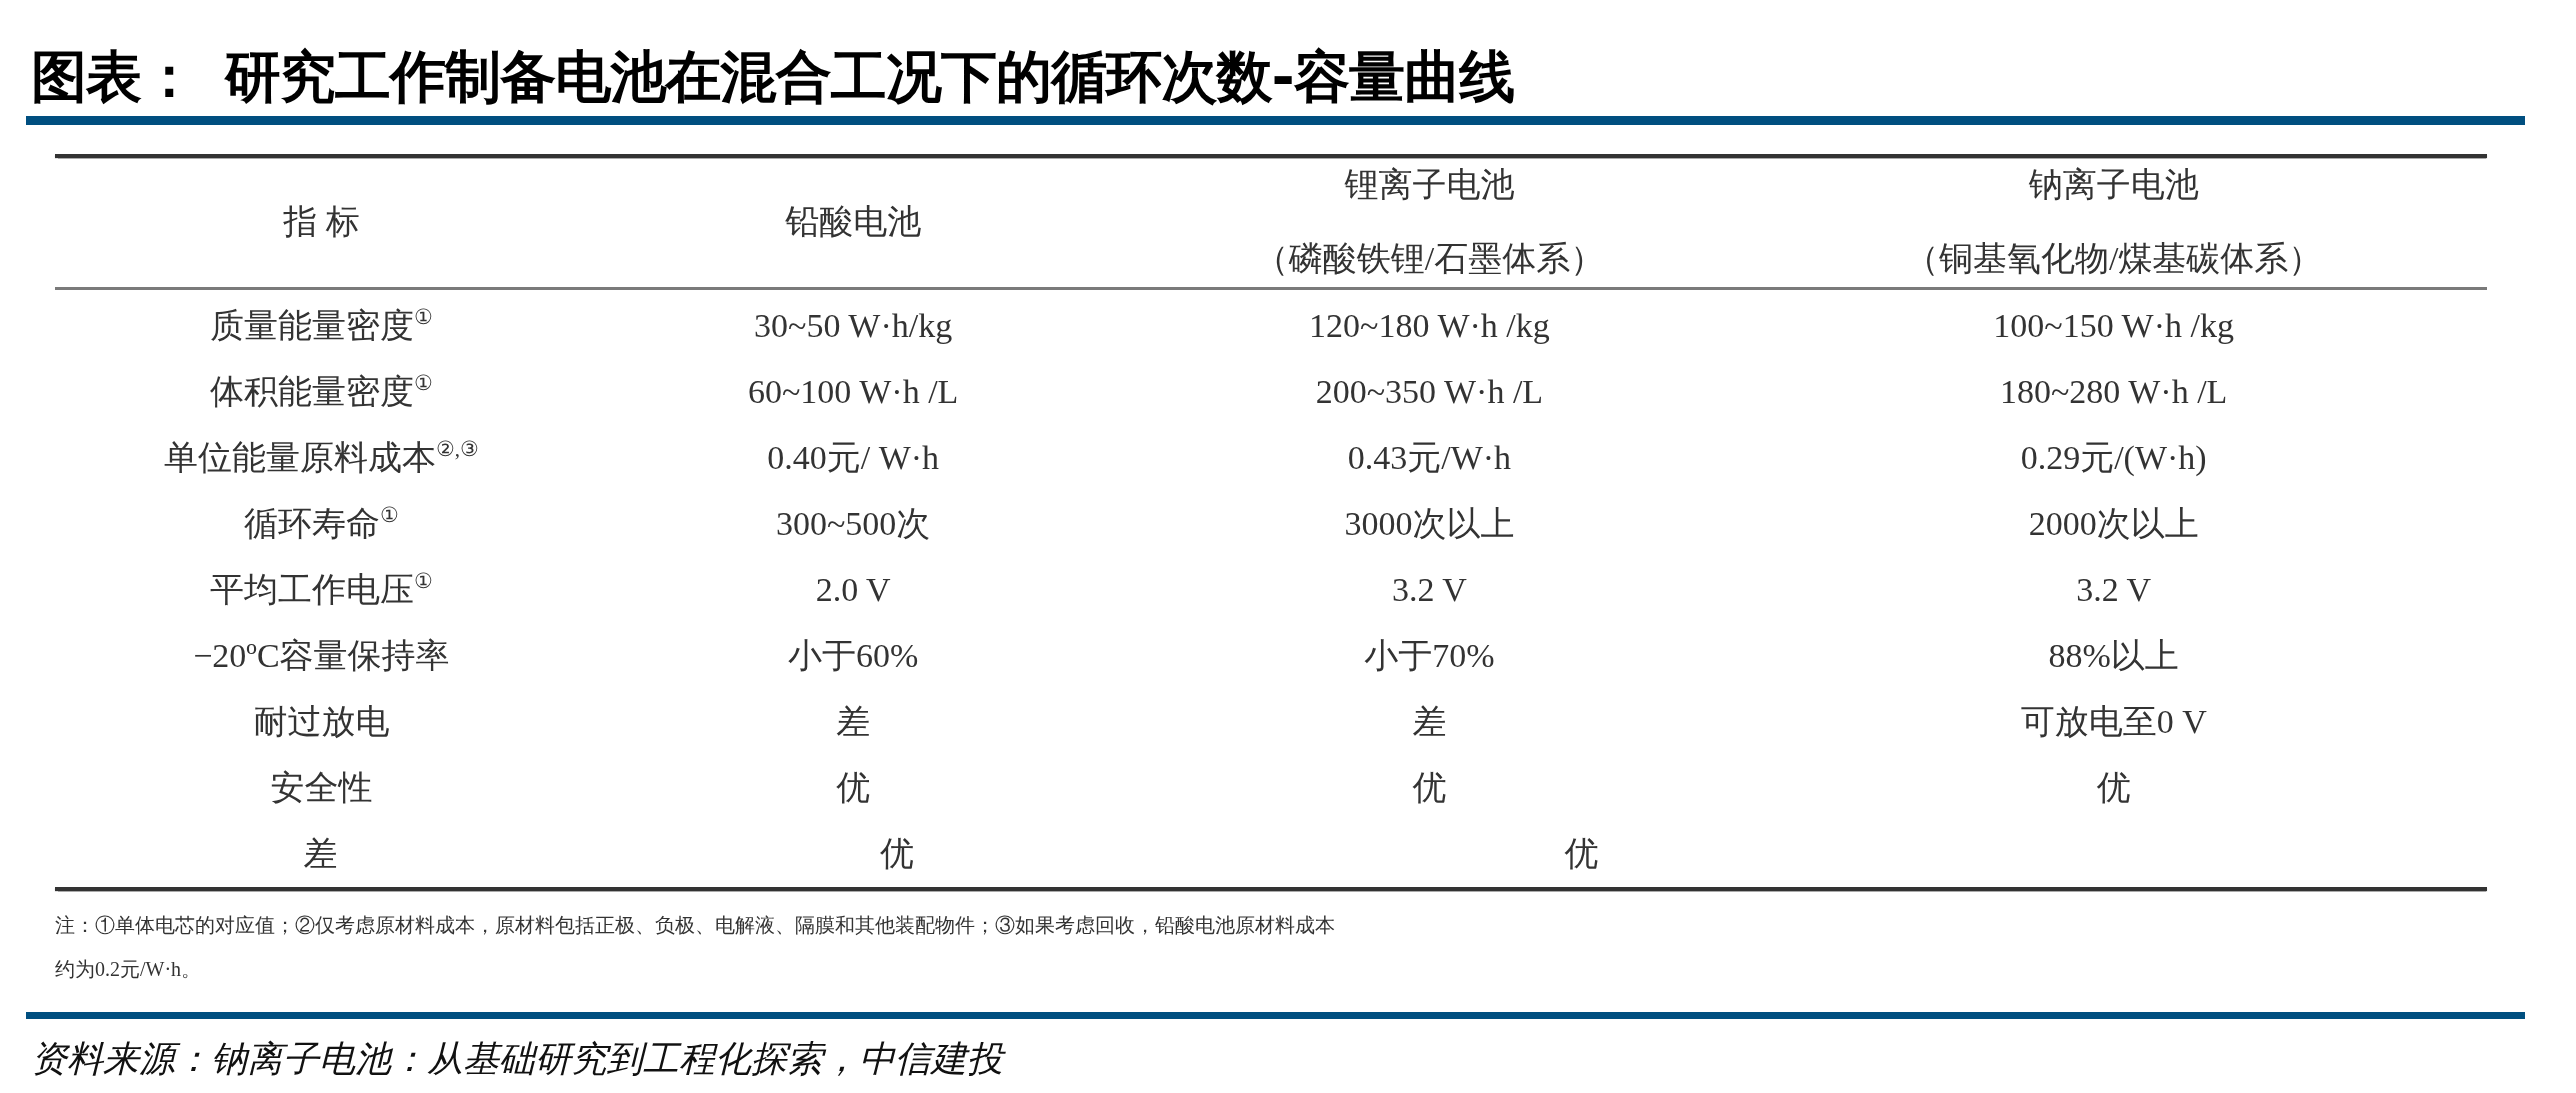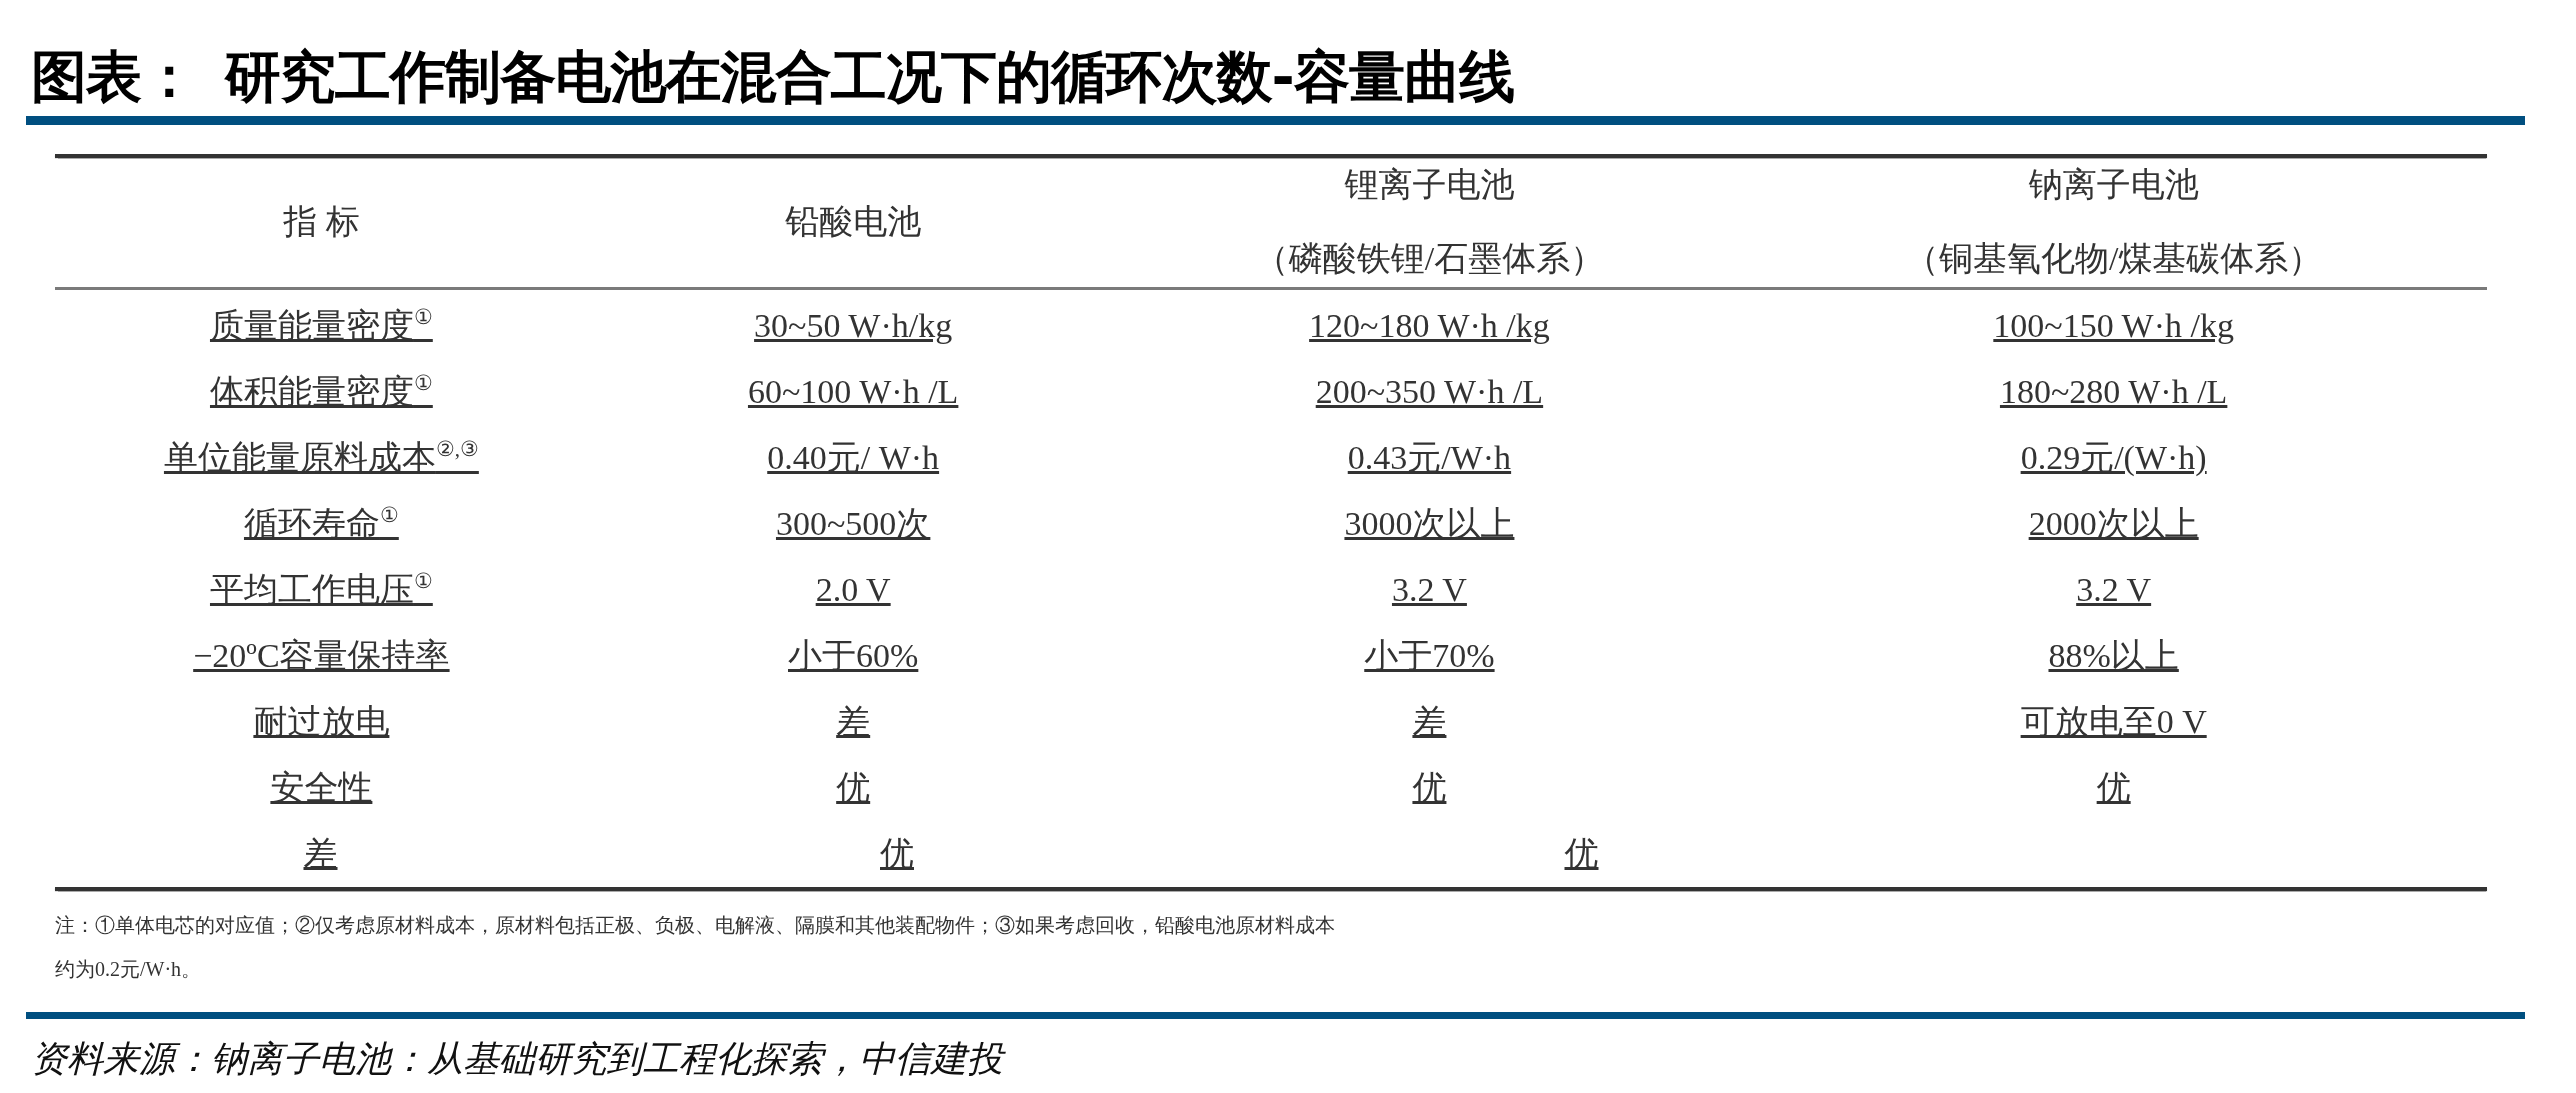--- a/index.html
+++ b/index.html
@@ -9,21 +9,21 @@
            font-family:"DejaVu Sans","Liberation Sans",sans-serif; font-weight:bold;
            font-size:56px; color:#000000; white-space:nowrap; letter-spacing:-0.9px; }
   .title .prefix { margin-right:28.4px; }
   .bar { position:absolute; left:25.6px; width:2499px; background:#004f80; }
   .bar.top { top:116px; height:8.5px; }
   .bar.bottom { top:1012px; height:6.6px; }
   .tbl { position:absolute; left:55px; top:154px; width:2432px; }
   .rule-thick { height:3.8px; background:#333333; box-shadow:0 0.9px 0.9px #aaa; }
   .rule-thin { height:2.8px; background:#7a7a7a; }
   .head { display:flex; height:129px; }
-  .row { display:flex; height:66px; align-items:center;text-decoration:underline; }
+  .row { display:flex; height:66px; align-items:center; }
   .c0 { width:533px; } .c1 { width:531px; } .c2 { width:622px; } .c3 { width:747px; }
   .cell { text-align:center; font-size:34px; white-space:nowrap;
           font-family:"Liberation Serif","DejaVu Serif",serif; }
   .head .cell { display:flex; flex-direction:column; justify-content:center; align-items:center; }
   .head .cell .l2 { margin-top:28.4px; }
   .rows { padding-top:3.8px; padding-bottom:0; }
   sup { font-size:21px; vertical-align:13.3px; line-height:0; }
   .note { position:absolute; left:55px; top:903px; width:2436px; font-size:20px; line-height:44px;
           font-family:"Liberation Serif","DejaVu Serif",serif; color:#333333; }
   .source { position:absolute; left:31px; top:1037px; font-size:36px; line-height:44px; font-style:italic;

